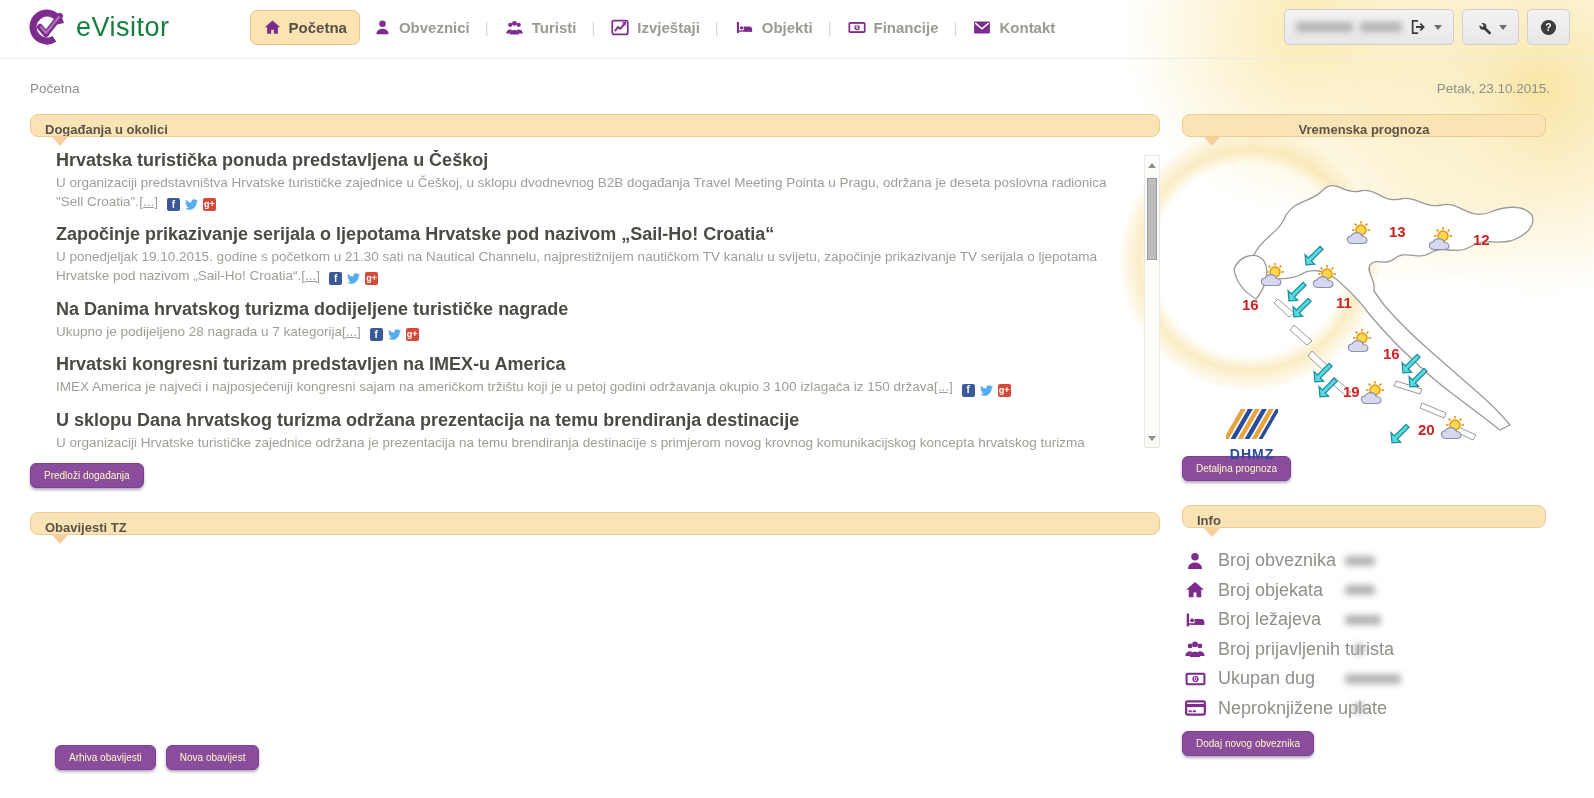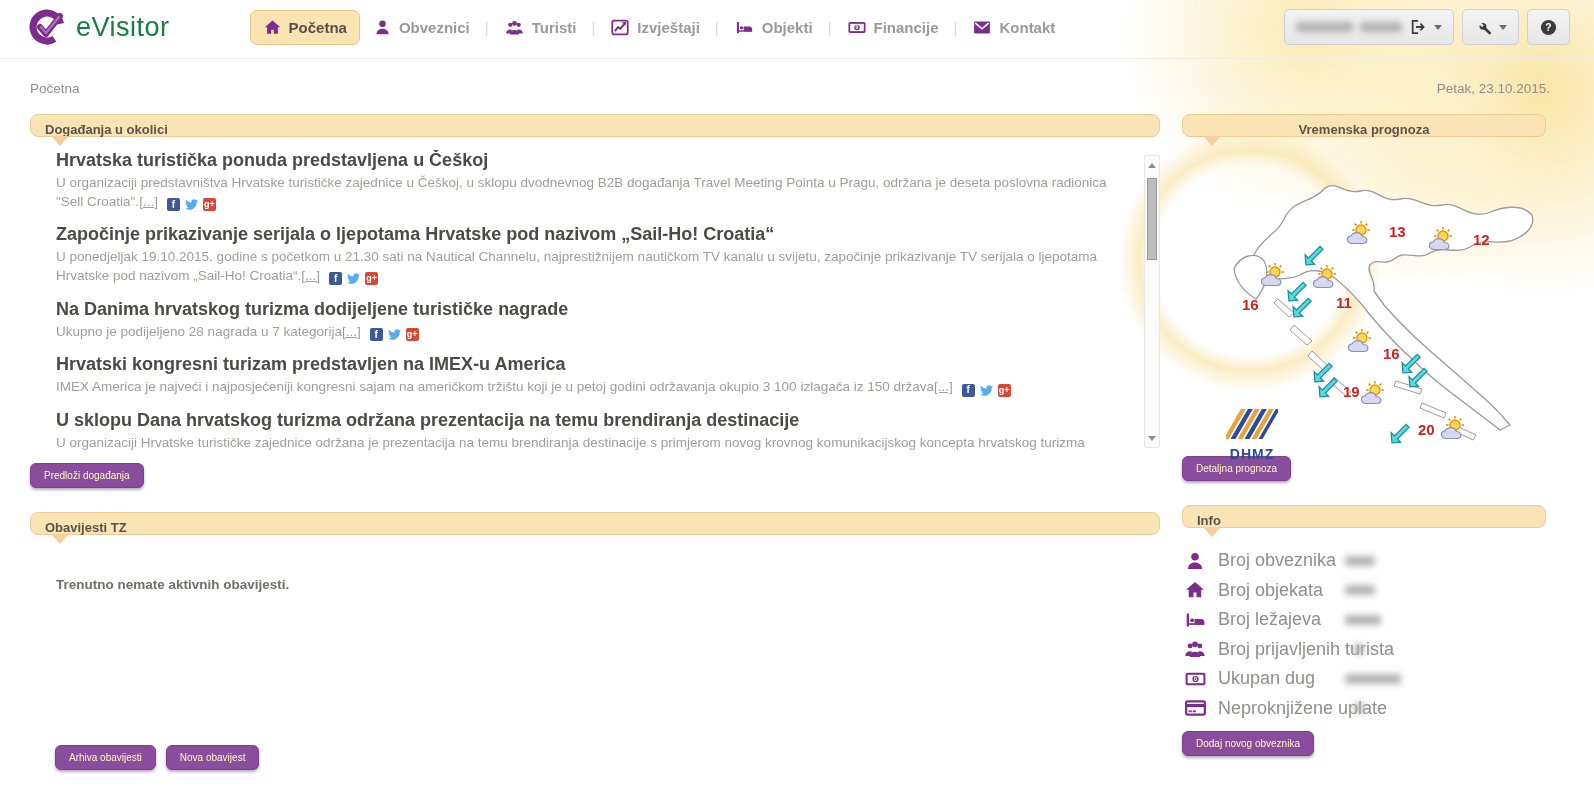--- a/index.html
+++ b/index.html
@@ -342,21 +342,20 @@
           <div class="sb-thumb"></div>
           <div class="sb-arrow sb-down">
               <span class="tri-down"></span>
             </div>
         </div>
       </div>
 
       <button class="btn mt-news-btn">Predloži događanja</button>
 
       <div class="panel-hd hd-notices">Obavijesti TZ</div>
-      <div class="notice-empty">Trenutno nemate aktivnih obavijesti.</div>
 
       <div class="btn-row bottom-left">
         <button class="btn">Arhiva obavijesti</button>
         <button class="btn">Nova obavijest</button>
       </div>
     </div>
 
     <div class="col">
       <div class="panel-hd center">Vremenska prognoza</div>
 

